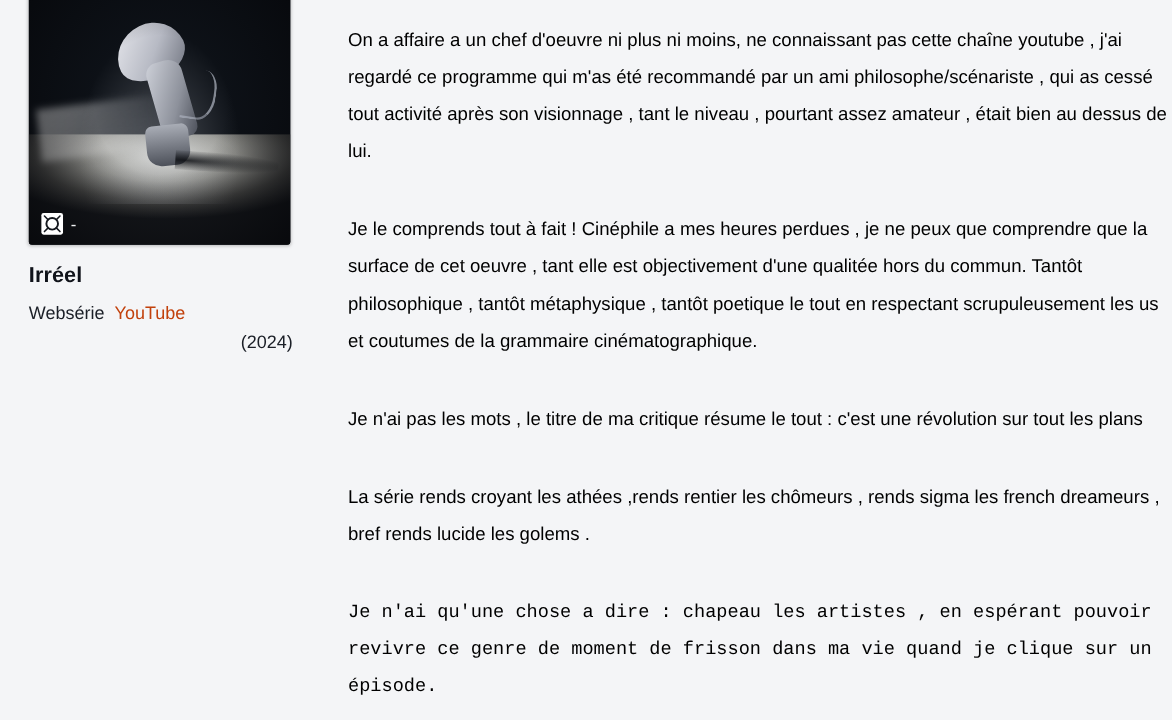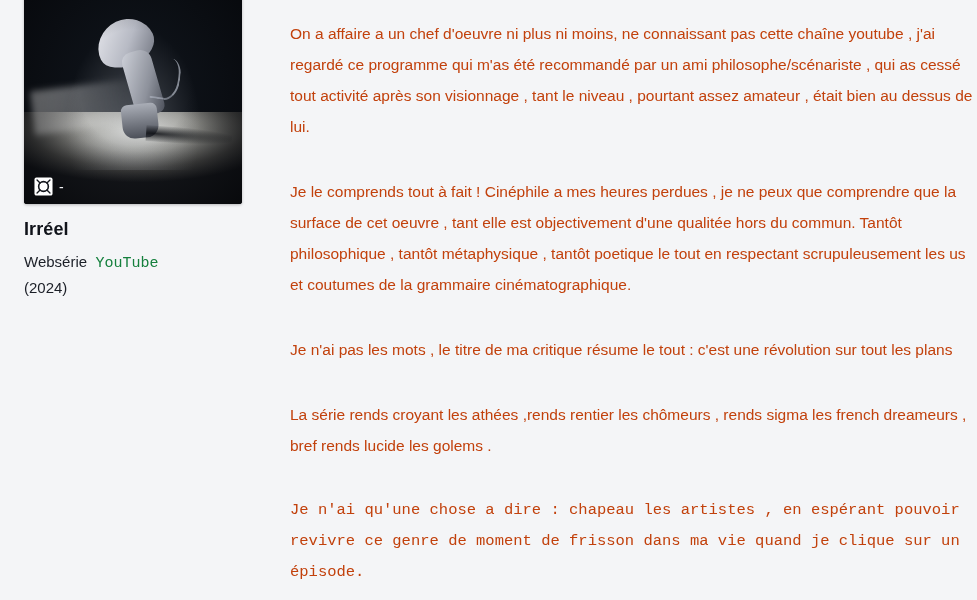--- a/index.html
+++ b/index.html
@@ -149,35 +149,35 @@
     letter-spacing: 0.1px;
   }
 
   .meta {
     margin-top: 10px;
     font-size: 15px;
     color: #1b1f27;
     line-height: 24px;
   }
   .meta a {
-    color: #15803d;
+    color: #c2410c;
     text-decoration: none;
-    font-family: Liberation Mono, monospace;
   }
   .meta .year {
     display: block;
+    text-align: right;
   }
 
   
   .review {
     position: absolute;
     left: 290px;
     top: 18px;
     width: 688px;
-    color: #c2410c;
+    color: #000000;
     font-size: 15.5px;
     line-height: 31px;
   }
   .review p {
     margin: 0 0 34px 0;
   }
   .review p:last-child { margin-bottom: 0; font-family: Liberation Mono, monospace; }
 </style>
 </head>
 <body>

